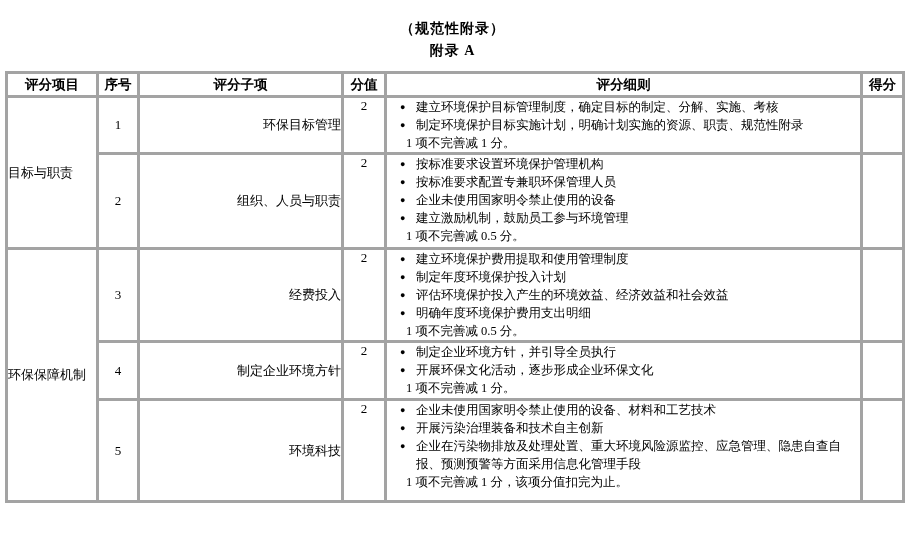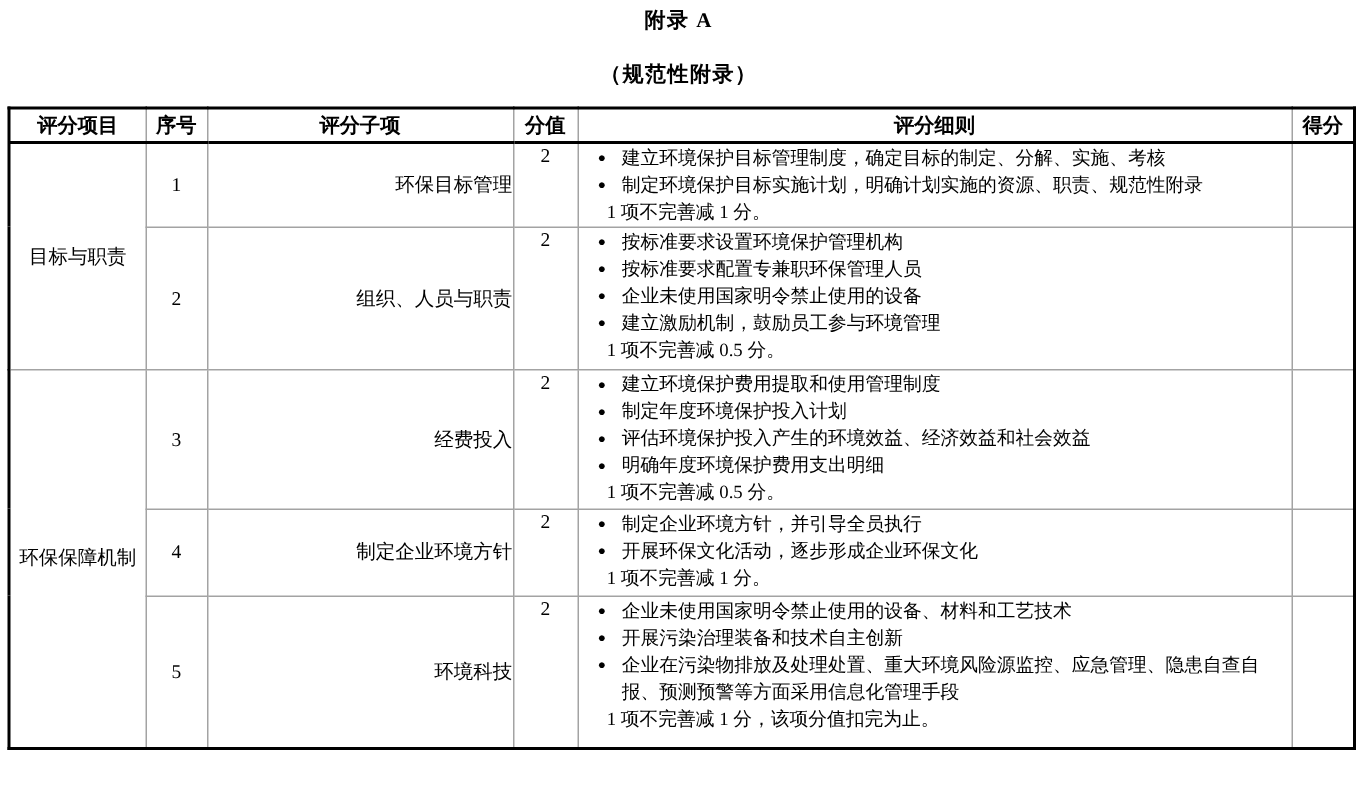--- a/index.html
+++ b/index.html
@@ -30,40 +30,39 @@
 
   table.eval {
     border-collapse: collapse;
     table-layout: fixed;
     width: 897px;
     margin: 13px 0 0 5px;
     border: 2px solid #000;
   }
   table.eval th,
   table.eval td {
-    border: 1px solid #a3a3a3;
+    border: 3px solid #a3a3a3;
     padding: 0;
     overflow: hidden;
   }
   tr.head th {
     font-size: 13.5px;
     font-weight: bold;
     height: 21px;
     text-align: center;
     vertical-align: middle;
     border-bottom: 2px solid #000;
   }
   tr.r1 { height: 56px; }
   tr.r2 { height: 95px; }
   tr.r3 { height: 93px; }
   tr.r4 { height: 58px; }
   tr.r5 { height: 102px; }
 
   td.group {
-    text-align: center;
     vertical-align: middle;
     font-size: 13px;
   }
   td.no {
     text-align: center;
     vertical-align: middle;
     font-size: 13px;
   }
   td.sub {
     text-align: right;
@@ -99,22 +98,22 @@
   }
   .note {
     padding-left: 19px;
   }
 </style>
 </head>
 <body>
 
 <div class="page">
 
+  <div class="doc-title t2">（规范性附录）</div>
   <div class="doc-title t1">附录 A</div>
-  <div class="doc-title t2">（规范性附录）</div>
 
   <table class="eval">
     <colgroup>
       <col style="width:91px">
       <col style="width:41px">
       <col style="width:204px">
       <col style="width:43px">
       <col style="width:476px">
       <col style="width:42px">
     </colgroup>

